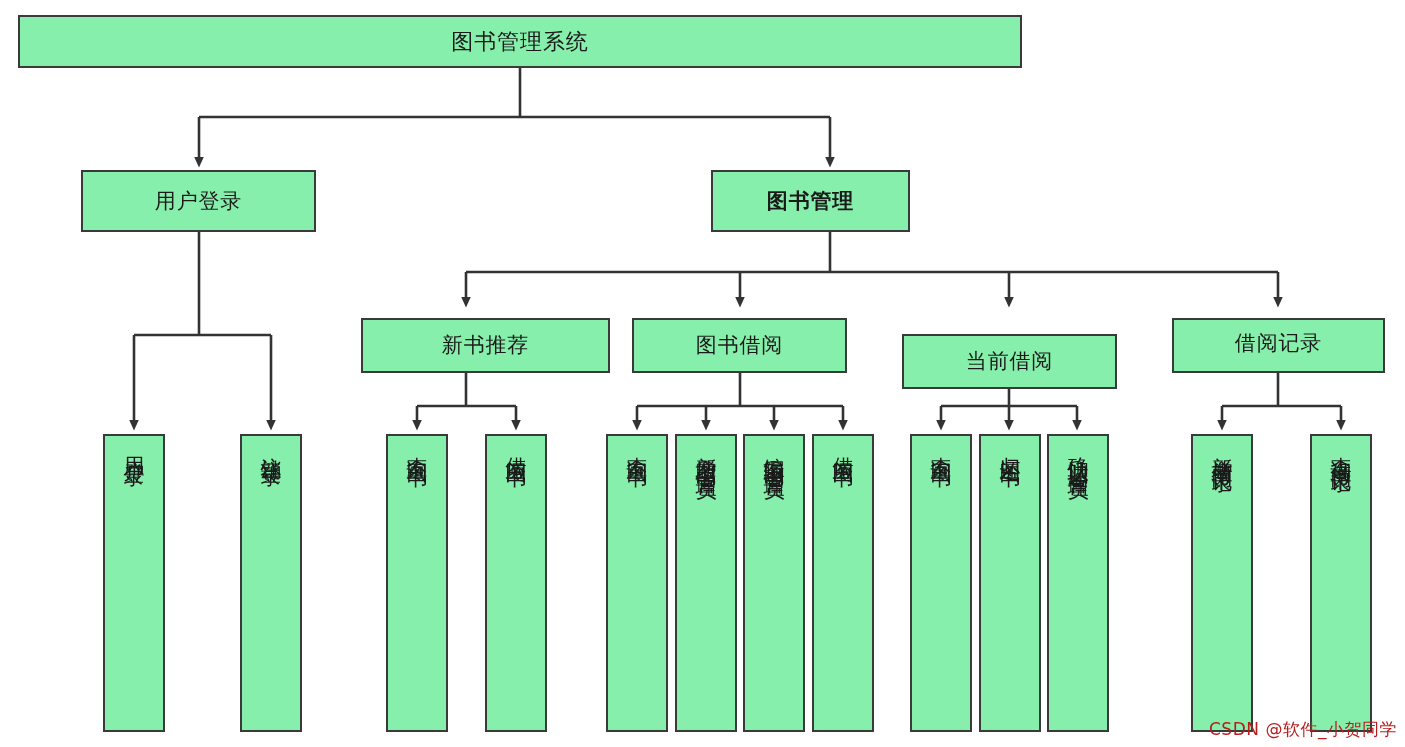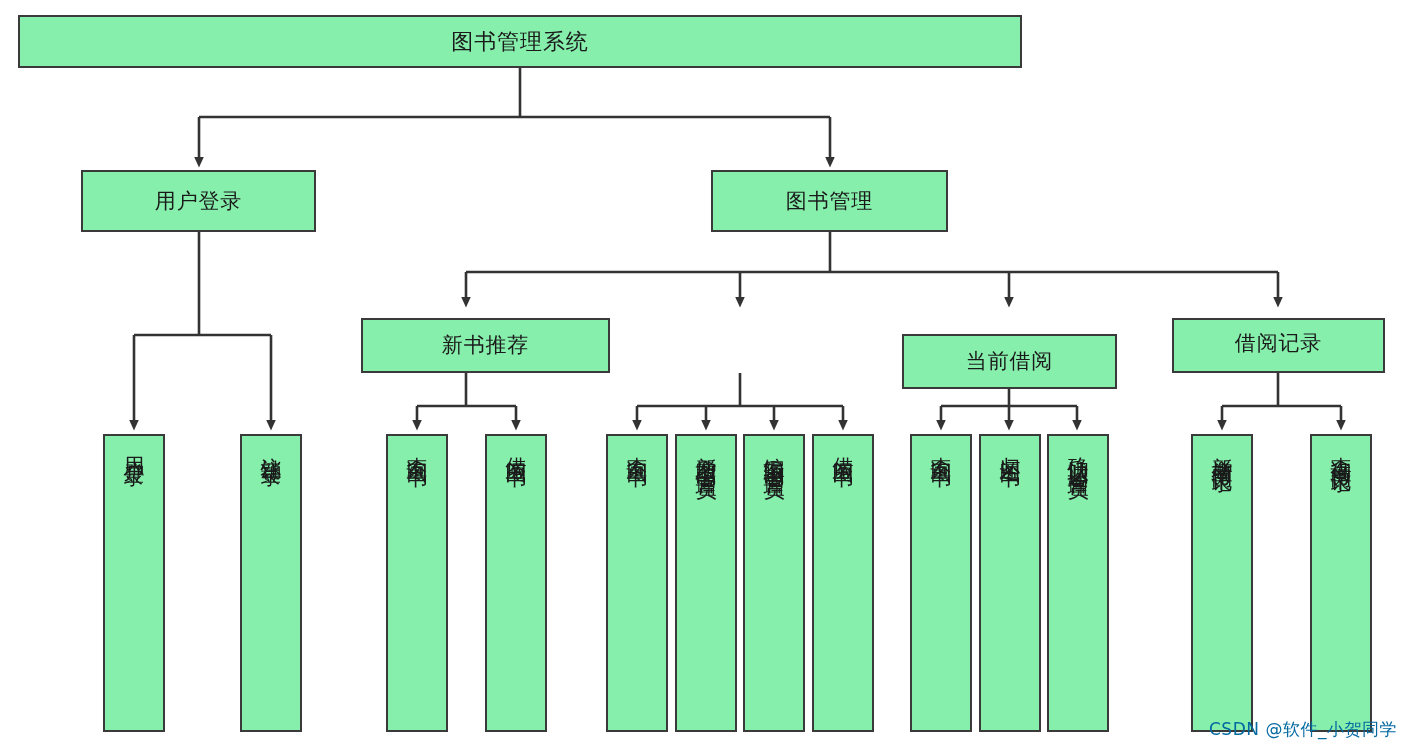--- a/index.html
+++ b/index.html
@@ -64,21 +64,21 @@
     line-height: 1.05;
     letter-spacing: 0.16em;
     white-space: nowrap;
     height: auto;
   }
   .watermark {
     position: absolute;
     right: 8px;
     bottom: 6px;
     font-size: 17px;
-    color: #0369a1;
+    color: #b91c1c;
     letter-spacing: 0.03em;
     z-index: 5;
     white-space: nowrap;
   }
 </style>
 </head>
 <body>
 
 <div id="canvas">
 
@@ -134,27 +134,30 @@
     </g>
   </svg>
 
   <div class="node horiz root" style="left:18px; top:15px; width:1004px; height:53px;">
     <span class="label">图书管理系统</span>
   </div>
 
   <div class="node horiz" style="left:81px; top:170px; width:235px; height:62px;">
     <span class="label">用户登录</span>
   </div>
-  <div class="node horiz" style="left:711px; top:170px; width:237px; height:62px;">
+  <div class="node horiz" style="left:711px; top:170px; width:199px; height:62px;font-weight:bold;">
     <span class="label">图书管理</span>
   </div>
 
   <div class="node horiz" style="left:361px; top:318px; width:249px; height:55px;">
     <span class="label">新书推荐</span>
   </div>
+  <div class="node horiz" style="left:632px; top:318px; width:215px; height:55px;">
+    <span class="label">图书借阅</span>
+  </div>
   <div class="node horiz" style="left:902px; top:334px; width:215px; height:55px;">
     <span class="label">当前借阅</span>
   </div>
   <div class="node horiz" style="left:1172px; top:318px; width:213px; height:55px;font-family:Liberation Mono, monospace;">
     <span class="label">借阅记录</span>
   </div>
 
   <div class="node vert" style="left:103px; top:434px; width:62px; height:298px;">
     <span class="label">用户登录</span>
   </div>

